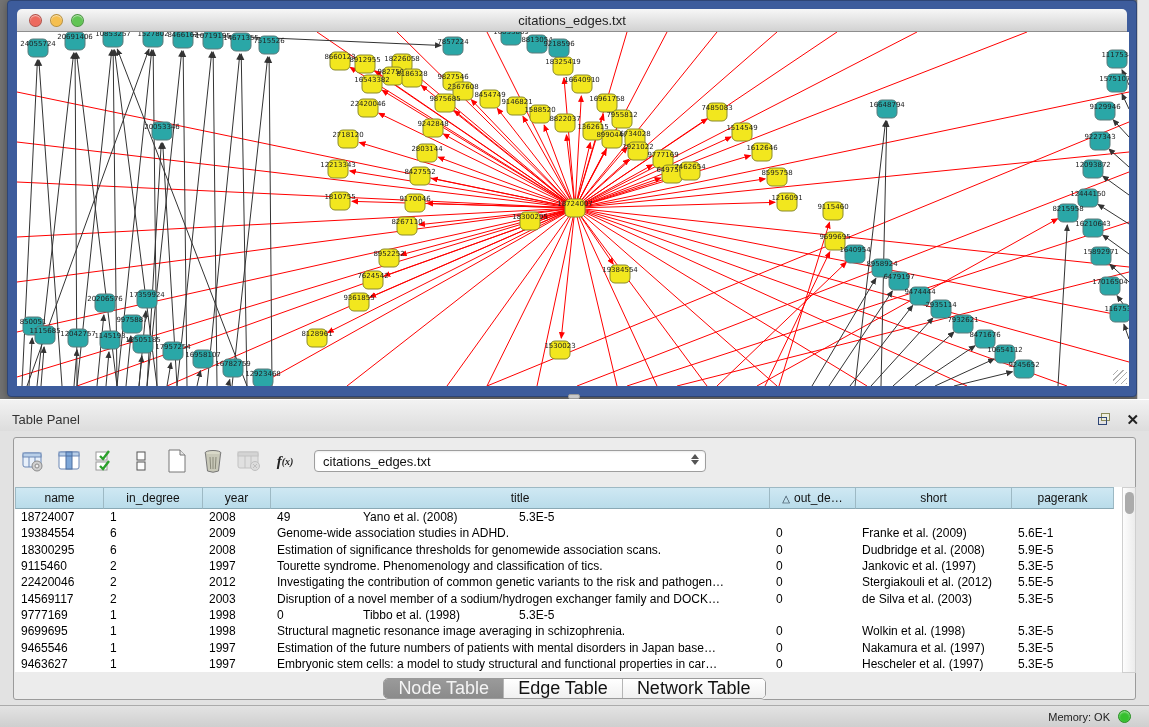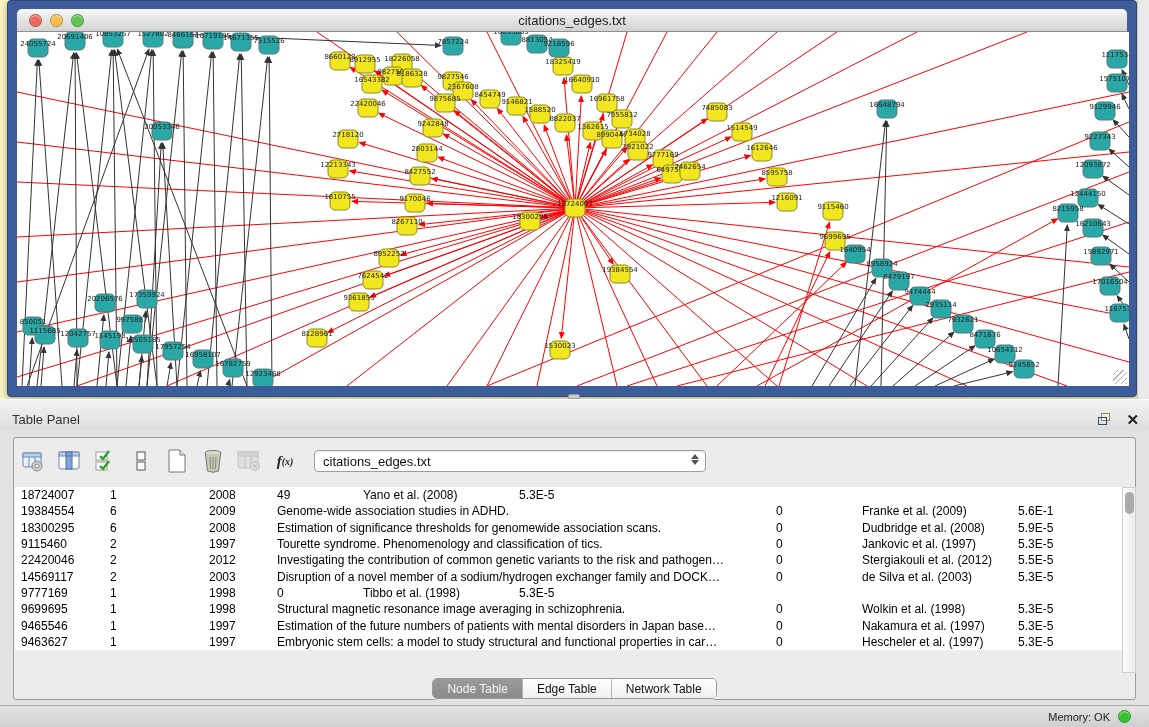--- a/index.html
+++ b/index.html
@@ -1,17 +1,17 @@
 <!DOCTYPE html>
 <html><head>
 <meta charset="utf-8">
 <style>
   * { margin:0; padding:0; box-sizing:border-box; }
   body { font-family:"Liberation Sans", sans-serif; background:#e9e9e9; }
-  .app { position:relative; width:1149px; height:727px; background:#fef9c3; overflow:hidden;text-decoration:underline; }
+  .app { position:relative; width:1149px; height:727px; background:#737373; overflow:hidden;text-decoration:underline; }
 
   
   .net-window { position:absolute; left:7px; top:0; width:1130px; height:397px;
     background:#3d5c9c; border:1px solid #2e4575; border-radius:4px;
     box-shadow:0 2px 8px rgba(0,0,0,.35); }
   .net-titlebar { position:absolute; left:9px; top:8px; right:9px; height:23px;
     background:linear-gradient(#f7f7f7,#d2d2d2); border-bottom:1px solid #8e8e8e;
     border-radius:5px 5px 0 0; display:flex; align-items:center; }
   .traffic { display:flex; gap:8px; margin-left:12px; }
   .light { width:13px; height:13px; border-radius:50%; border:1px solid rgba(0,0,0,.25);
@@ -61,21 +61,21 @@
   .grid-row { display:flex; height:16.3px; background:#fff; }
   .g-cell { font-size:12px; color:#000; padding-left:6px; white-space:nowrap; overflow:hidden; display:flex; align-items:center; }
   .vscroll { position:absolute; left:1108px; top:49px; width:14px; height:186px; background:linear-gradient(90deg,#fdfdfd,#ececec);
     border:1px solid #cfcfcf; }
   .vthumb { position:absolute; left:2px; top:4px; width:9px; height:22px; background:#ababab; border-radius:5px; }
 
   
   .tabs-row { position:absolute; left:0; right:0; top:240px; display:flex; justify-content:center; }
   .seg { display:flex; border:1px solid #9a9a9a; border-radius:5px; overflow:hidden; background:#fff;
     box-shadow:0 1px 1px rgba(255,255,255,.8); height:21px; }
-  .seg-btn { font-size:12px; padding:2px 14px; color:#111; background:linear-gradient(#ffffff,#f0f0f0);
+  .seg-btn { font-size:18px; padding:2px 14px; color:#111; background:linear-gradient(#ffffff,#f0f0f0);
     border-right:1px solid #b5b5b5; display:flex; align-items:center; }
   .seg-btn:last-child { border-right:none; }
   .seg-btn.active { background:linear-gradient(#9a9a9a,#8b8b8b); color:#f4f4f4; }
 
   
   .statusbar { position:absolute; left:0; top:705px; width:1149px; height:22px;
     background:linear-gradient(#e3e3e3,#cfcfcf); border-top:1px solid #ababab;
     display:flex; align-items:center; justify-content:flex-end; }
   .mem-label { font-size:11px; color:#222; margin-right:8px; }
   .mem-dot { width:13px; height:13px; border-radius:50%; background:#35c02e;
@@ -528,20 +528,44 @@
         <div class="combo">
           <span class="combo-text">citations_edges.txt</span>
           <span class="combo-arrows">
               <i class="up"></i>
               <i class="dn"></i>
             </span>
         </div>
       </div>
 
       <div class="grid">
+        <div class="grid-head" id="grid-head">
+            <div class="gh-cell" style="width: 89px;">
+              <span>name</span>
+            </div>
+            <div class="gh-cell" style="width: 99px;">
+              <span>in_degree</span>
+            </div>
+            <div class="gh-cell" style="width: 68px;">
+              <span>year</span>
+            </div>
+            <div class="gh-cell" style="width: 499px;">
+              <span>title</span>
+            </div>
+            <div class="gh-cell" style="width: 86px;">
+              <span class="sort-tri">△</span>
+              <span>out_de…</span>
+            </div>
+            <div class="gh-cell" style="width: 156px;">
+              <span>short</span>
+            </div>
+            <div class="gh-cell" style="width: 102px;">
+              <span>pagerank</span>
+            </div>
+          </div>
         <div id="grid-body">
             <div class="grid-row">
               <div class="g-cell" style="width: 89px;">18724007</div>
               <div class="g-cell" style="width: 99px;">1</div>
               <div class="g-cell" style="width: 68px;">2008</div>
               <div class="g-cell" style="width: 86px;">49</div>
               <div class="g-cell" style="width: 156px;">Yano et al. (2008)</div>
               <div class="g-cell" style="width: 102px;">5.3E-5</div>
             </div>
             <div class="grid-row">

